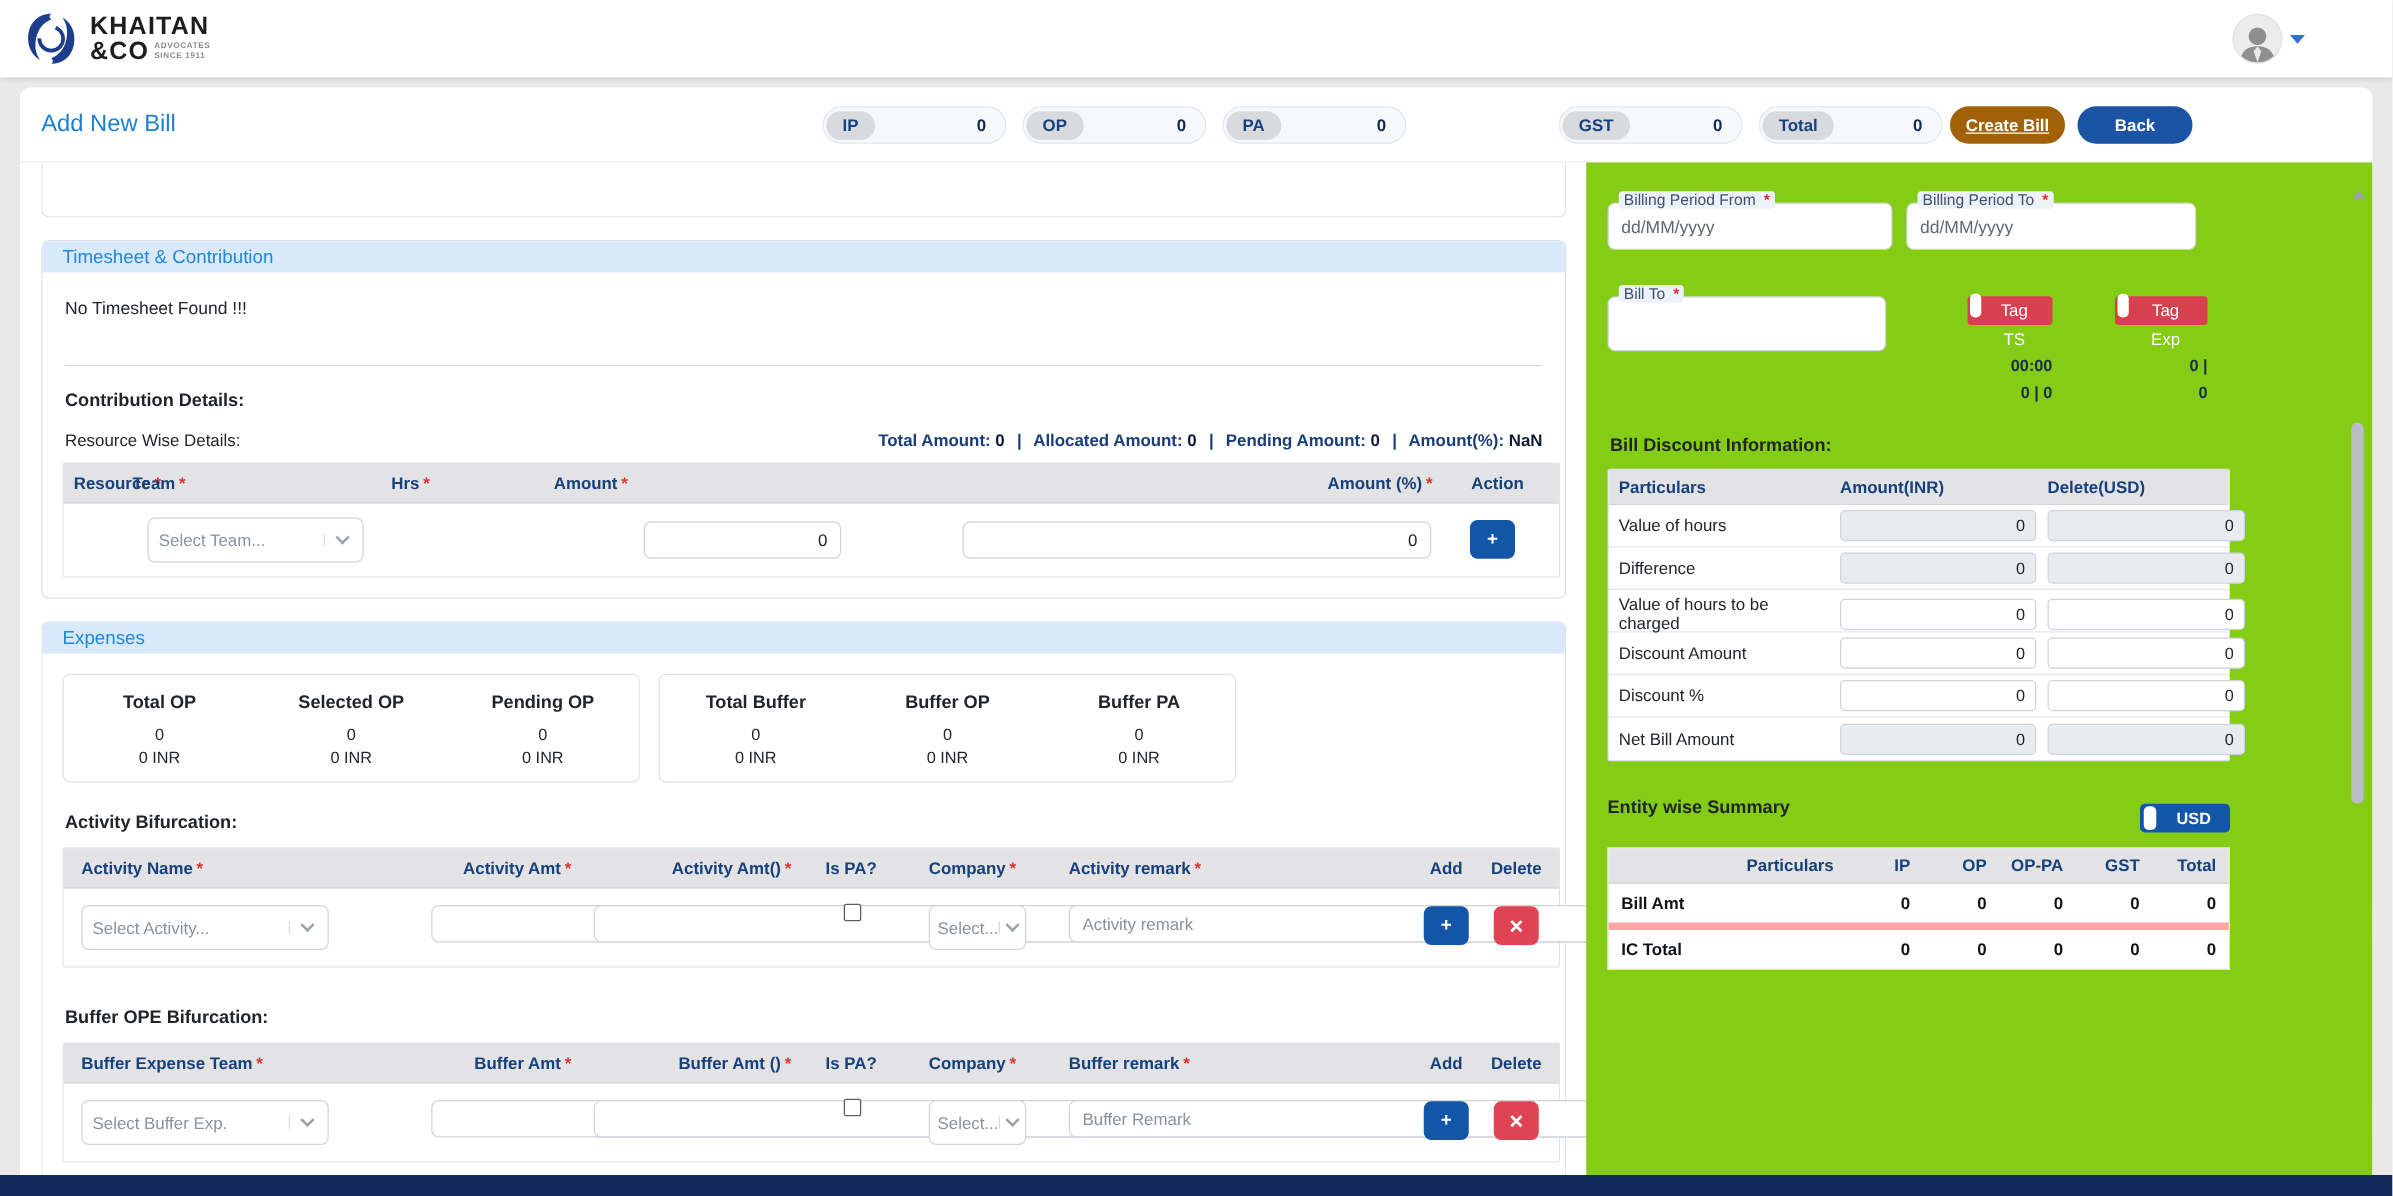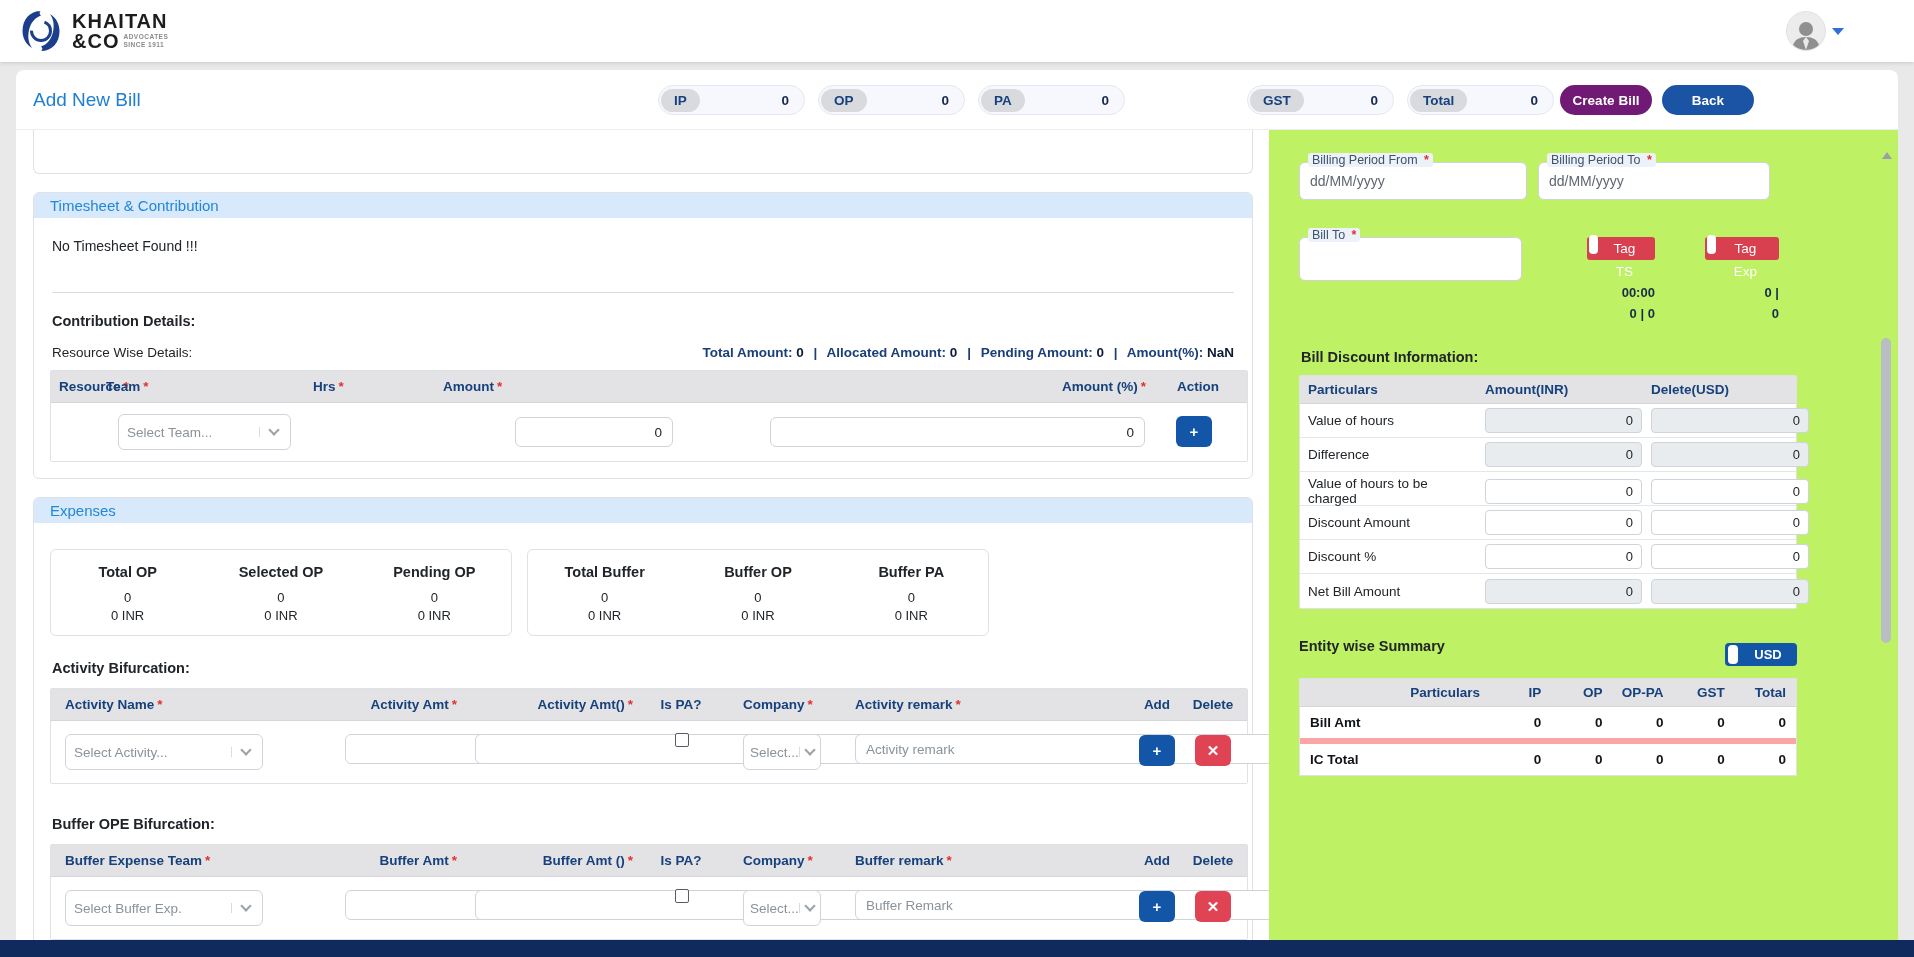--- a/index.html
+++ b/index.html
@@ -21,26 +21,26 @@
   .main-card { position:absolute; left:16px; right:16px; top:70px; bottom:0; background:#fff; border-radius:8px 8px 0 0; overflow:hidden; }
   .card-header { height:60px; display:flex; align-items:center; padding:0 17px; border-bottom:1px solid #ebeef1; position:relative; }
   .page-title { color:#1e7fd2; font-size:19px; font-weight:400; }
   .pills { position:absolute; left:642px; top:15px; display:flex; gap:13px; align-items:center; }
   .pill { display:flex; align-items:center; width:147px; height:30px; background:#f6f8fd; border:1px solid #e3e7f1; border-radius:16px; padding:2px; }
   .pill-gst { margin-left:109px; }
   .chip { background:#d9dade; border-radius:13px; padding:4px 13px; font-weight:bold; color:#16417c; font-size:13.5px; }
   .pill-val { margin-left:auto; margin-right:13px; font-weight:bold; color:#13284e; font-size:13.5px; }
   .hdr-buttons { position:absolute; left:1544px; top:15px; display:flex; gap:10px; }
   .btn { border:none; cursor:pointer; color:#fff; font-size:13.5px; font-weight:bold; height:30px; width:92px; border-radius:16px; font-family:inherit; }
-  .btn-create { background:#701a75; }
+  .btn-create { background:#a16207;text-decoration:underline; }
   .btn-back { background:#1b53a5; }
 
   .content { position:absolute; top:60px; bottom:0; left:0; right:0; display:flex; }
   .left-col { width:1253px; padding:0 16px 0 17px; }
-  .right-panel { flex:1; background:#bef264; padding:0 0 0 30px; position:relative; }
+  .right-panel { flex:1; background:#84cc16; padding:0 0 0 17px; position:relative; }
 
   
   .remnant-card { height:44px; border:1px solid #dee2e6; border-top:none; border-radius:0 0 6px 6px; margin-bottom:18px; }
   .sect-card { border:1px solid #dee2e6; border-radius:6px; background:#fff; }
   .sect-bar { background:#d7e9fb; color:#2287d9; font-size:15px; padding:4px 16px; border-radius:5px 5px 0 0; }
   .sect-body { padding:16px; }
   .empty-msg { margin:4px 0 38px 2px; font-size:14px; }
   .hdiv { border:none; border-top:1px solid #d9dcdf; margin:0 2px; }
   .bold-h { font-size:14.5px; font-weight:bold; color:#212529; }
   .contrib-h { margin:20px 2px 16px; }
@@ -69,21 +69,21 @@
   .chev { width:8px; height:8px; border-right:2px solid #9aa2aa; border-bottom:2px solid #9aa2aa; transform:rotate(45deg); margin-top:-4px; }
   input.tin { border:1px solid #ced4da; border-radius:6px; height:30px; padding:0 10px; font-size:13.5px; color:#212529; width:100%; font-family:inherit; background:#fff; }
   input.tin::placeholder { color:#8a939b; }
   input.num { text-align:right; }
   .sq-btn { width:36px; height:31px; border:none; border-radius:6px; color:#fff; font-size:15px; font-weight:bold; cursor:pointer; font-family:inherit; }
   .sq-blue { background:#1356a8; }
   .sq-red { background:#e04353; }
 
   
   .expenses-card { margin-top:18px; border-bottom:none; border-radius:6px 6px 0 0; min-height:500px; }
-  .sum-row { display:flex; gap:15px; margin-top:10px; }
+  .sum-row { display:flex; gap:15px; }
   .sum-card { border:1px solid #dee2e6; border-radius:6px; width:462px; display:flex; padding:14px 0 12px; }
   .sum-item { width:33.33%; text-align:center; }
   .sum-label { font-weight:bold; font-size:14.5px; margin-bottom:10px; }
   .sum-val, .sum-inr { font-size:13px; margin-top:3px; }
   .act-h { margin:24px 2px 12px; }
   .tall-row { height:62px; }
   .at-h-name{left:14px}
   .at-h-amt{left:296px; width:110px; text-align:right}
   .at-h-fc{left:440px; width:142px; text-align:right}
   .at-h-ispa{left:600px; width:60px; text-align:center}

